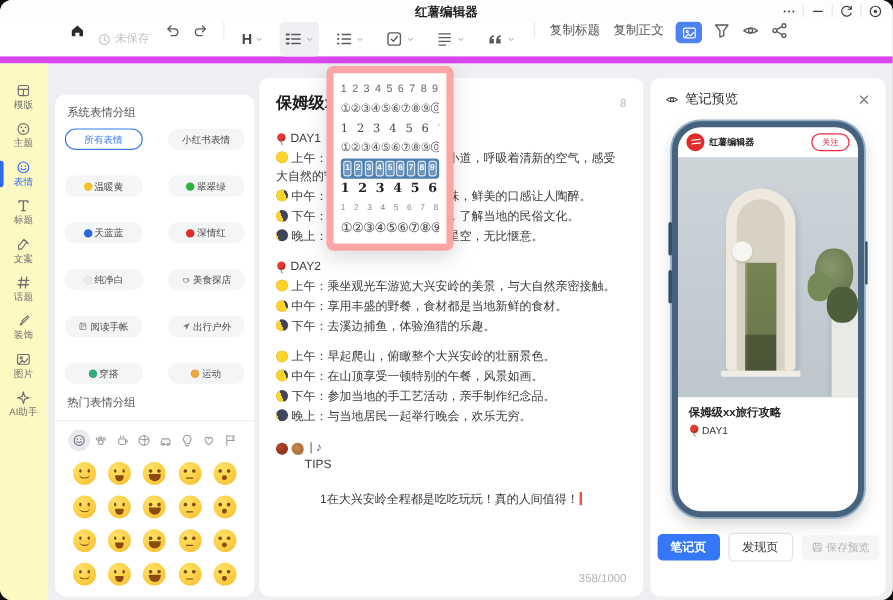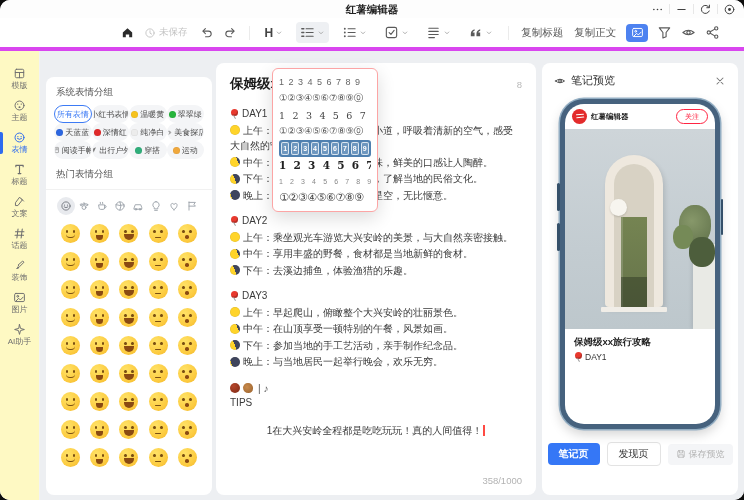--- a/index.html
+++ b/index.html
@@ -7,21 +7,21 @@
   .window{position:absolute;inset:0;border-radius:10px;background:#fff;overflow:hidden;}
   svg{display:block}
   
   .titlebar{height:18px;position:relative;background:#fdfdfd;}
   .tb-title{position:absolute;left:0;right:0;top:3px;text-align:center;font-size:10.5px;font-weight:bold;color:#222;}
   .tb-controls{position:absolute;right:8px;top:0;height:18px;display:flex;align-items:center;gap:5px;}
   .tbc{width:13px;height:13px;color:#3c3c3c;}
   .tbc svg{width:13px;height:13px}
   .tb-sep{width:1px;height:10px;background:#e7e7e7;}
   
-  .toolbar{height:29px;background:#fff;border-bottom:4px solid #d946ef;display:flex;align-items:center;gap:9px;padding-left:120px;}
+  .toolbar{height:29px;background:#fff;border-bottom:6px solid #d946ef;display:flex;gap:9px;padding-left:57px;}
   .ticon{width:15px;height:15px;color:#5a5a5a;cursor:pointer}
   .ticon svg{width:15px;height:15px}
   .ticon.dark{color:#2b2b2b}
   .ticon.sm,.ticon.sm svg{width:12px;height:12px}
   .ticon.xs,.ticon.xs svg{width:10px;height:10px}
   .save-status{display:flex;align-items:center;gap:3px;color:#c3c3c3;margin-right:2px}
   .ss-text{font-size:9.5px;}
   .t-sep{width:1px;height:14px;background:#ebebeb;margin:0 2px;}
   .tbtn{display:flex;align-items:center;gap:2px;padding:3px 4px;border-radius:4px;cursor:pointer}
   .tbtn.active{background:#eef0f3;}
@@ -37,21 +37,21 @@
   .rail-item{width:100%;position:relative;display:flex;flex-direction:column;align-items:center;gap:2px;color:#6f6f6f;cursor:pointer}
   .rail-item .ric,.rail-item .ric svg{width:13px;height:13px}
   .rail-item .rlb{font-size:8px;line-height:1}
   .rail-item.active{color:#2e6bef}
   .rail-item.active::before{content:"";position:absolute;left:0;top:1px;width:3px;height:22px;background:#2e6bef;border-radius:0 2px 2px 0;}
   .panels{position:relative;flex:1;}
   
   .emoji-panel{position:absolute;left:6px;top:26px;bottom:8px;width:166px;background:#fff;border-radius:8px;padding:9px 8px;box-sizing:border-box;overflow:hidden;}
   .ep-title{font-size:9.5px;color:#555;margin:0 0 6px 2px;}
   .ep-title.hot{margin-top:9px;}
-  .tag-grid{display:grid;grid-template-columns:repeat(4,1fr);gap:0;}
+  .tag-grid{display:grid;grid-template-columns:repeat(2,1fr);gap:21px;}
   .tag{height:16px;border-radius:9px;background:#f4f5f7;display:flex;align-items:center;justify-content:center;gap:2px;font-size:8px;color:#4a4a4a;cursor:pointer;border:1px solid transparent;overflow:hidden;white-space:nowrap}
   .tag.sel{background:#fff;border-color:#3d7bf5;color:#3d7bf5;}
   .tdot{width:7px;height:7px;border-radius:50%;flex:0 0 auto;box-shadow:inset 0 0 0 .5px rgba(0,0,0,.08)}
   .tico,.tico svg{width:8px;height:8px;color:#7c7c7c;flex:0 0 auto}
   .ep-div{height:1px;background:#f1f1f1;margin:8px -8px 7px;}
   .cat-row{display:flex;justify-content:space-between;align-items:center;padding:0 3px;}
   .cat{width:18px;height:18px;border-radius:50%;display:flex;align-items:center;justify-content:center;color:#9aa0a8;cursor:pointer}
   .cat svg{width:12px;height:12px}
   .cat.active{background:#e8eaee;color:#70757d}
   .emoji-grid{display:grid;grid-template-columns:repeat(5,1fr);row-gap:9px;justify-items:center;margin-top:9px;padding:0 2px;}
@@ -76,26 +76,26 @@
   .pin::before{content:"";position:absolute;left:1px;top:0;width:7px;height:7px;border-radius:50%;background:#e8392e;box-shadow:inset -1px -1.5px 0 rgba(0,0,0,.22);}
   .pin::after{content:"";position:absolute;left:4px;top:6px;width:1.2px;height:4px;background:#9a9a9a;transform:rotate(-30deg);}
   .moon{width:10px;height:10px;border-radius:50%;display:inline-block;vertical-align:-1.5px;margin-right:3px;box-shadow:inset 0 0 0 .5px rgba(0,0,0,.12)}
   .phase-full{background:#ffd42a;}
   .phase-waning{background:linear-gradient(250deg,#3f455c 28%,#ffd42a 28%);}
   .phase-half{background:linear-gradient(250deg,#3f455c 52%,#ffd42a 52%);}
   .phase-new{background:linear-gradient(250deg,#3f455c 80%,#ffd42a 80%);}
   .ed-footer-emojis{margin-top:13px;display:flex;align-items:center;gap:2px;font-size:10px;color:#555;}
   .mini-ball{width:10px;height:10px;border-radius:50%;background:radial-gradient(circle at 35% 30%,#b5462b,#7e2a16);}
   .mini-squirrel{width:10px;height:10px;border-radius:50% 50% 45% 55%;background:radial-gradient(circle at 40% 40%,#c98a4b,#99622f);margin:0 3px 0 1px;}
-  .ed-tips{margin-top:3px;font-size:10px;color:#3a3a3a;}
+  .ed-tips{margin-top:3px;font-size:10px;color:#3a3a3a;margin-left:24px;}
   .ed-tips-text{margin-top:16px;font-size:10px;color:#3a3a3a;text-align:center;}
   .cursor{display:inline-block;width:2px;height:11px;background:#ff4a43;vertical-align:-2px;margin-left:1px;}
   .ed-charcount{position:absolute;right:14px;bottom:9px;font-size:9.5px;color:#b3b3b3;}
   
-  .dropdown{position:absolute;left:272px;top:68px;width:106px;background:#fff;border:1px solid #fca5a5;border-radius:6px;box-shadow:0 6px 18px rgba(0,0,0,.14);padding:5px 6px;z-index:60;box-sizing:border-box;}
+  .dropdown{position:absolute;left:272px;top:55px;width:106px;background:#fff;border:6px solid #fca5a5;border-radius:6px;box-shadow:0 6px 18px rgba(0,0,0,.14);padding:5px 6px;z-index:60;box-sizing:border-box;}
   .ls-row{height:16.5px;display:flex;align-items:center;color:#555;cursor:pointer;white-space:nowrap;overflow:hidden}
   .ls-plain{font-size:9px;letter-spacing:1px;color:#666}
   .ls-circled{font-size:9.5px;letter-spacing:-.2px;color:#555}
   .ls-serif{font-family:"DejaVu Serif","Liberation Serif",serif;font-size:9.5px;letter-spacing:2.2px;color:#444}
   .ls-circled2{font-family:"DejaVu Serif","Liberation Serif",serif;font-size:9.5px;letter-spacing:-.2px;color:#555}
   .ls-filled{font-size:9.5px;letter-spacing:-.2px;color:#2e2e2e}
   .ls-serifbold{font-family:"DejaVu Serif","Liberation Serif",serif;font-weight:bold;font-size:10.5px;letter-spacing:1.8px;color:#222}
   .ls-tiny{font-size:7px;letter-spacing:2.6px;color:#888}
   .ls-circledbig{font-size:11px;letter-spacing:-.5px;color:#444}
   .ls-squares{background:#4f80b0;border-radius:3px;padding:0 2px;gap:1.5px;justify-content:center}
@@ -586,24 +586,20 @@
             <div class="day-block">
               <div class="day-head">
                 <span class="pin"></span>
                 <span>DAY2</span>
               </div>
               <div class="entry"><span class="moon phase-full"></span><span>上午：</span><span>乘坐观光车游览大兴安岭的美景，与大自然亲密接触。</span></div>
               <div class="entry"><span class="moon phase-waning"></span><span>中午：</span><span>享用丰盛的野餐，食材都是当地新鲜的食材。</span></div>
               <div class="entry"><span class="moon phase-half"></span><span>下午：</span><span>去溪边捕鱼，体验渔猎的乐趣。</span></div>
             </div>
             <div class="day-block">
-              <div class="day-head">
-                <span class="pin"></span>
-                <span>DAY3</span>
-              </div>
               <div class="entry"><span class="moon phase-full"></span><span>上午：</span><span>早起爬山，俯瞰整个大兴安岭的壮丽景色。</span></div>
               <div class="entry"><span class="moon phase-waning"></span><span>中午：</span><span>在山顶享受一顿特别的午餐，风景如画。</span></div>
               <div class="entry"><span class="moon phase-half"></span><span>下午：</span><span>参加当地的手工艺活动，亲手制作纪念品。</span></div>
               <div class="entry"><span class="moon phase-new"></span><span>晚上：</span><span>与当地居民一起举行晚会，欢乐无穷。</span></div>
             </div>
           </div>
         <div class="ed-footer-emojis">
           <span class="mini-ball"></span>
           <span class="mini-squirrel"></span>
           <span class="fl-text">| ♪</span>

